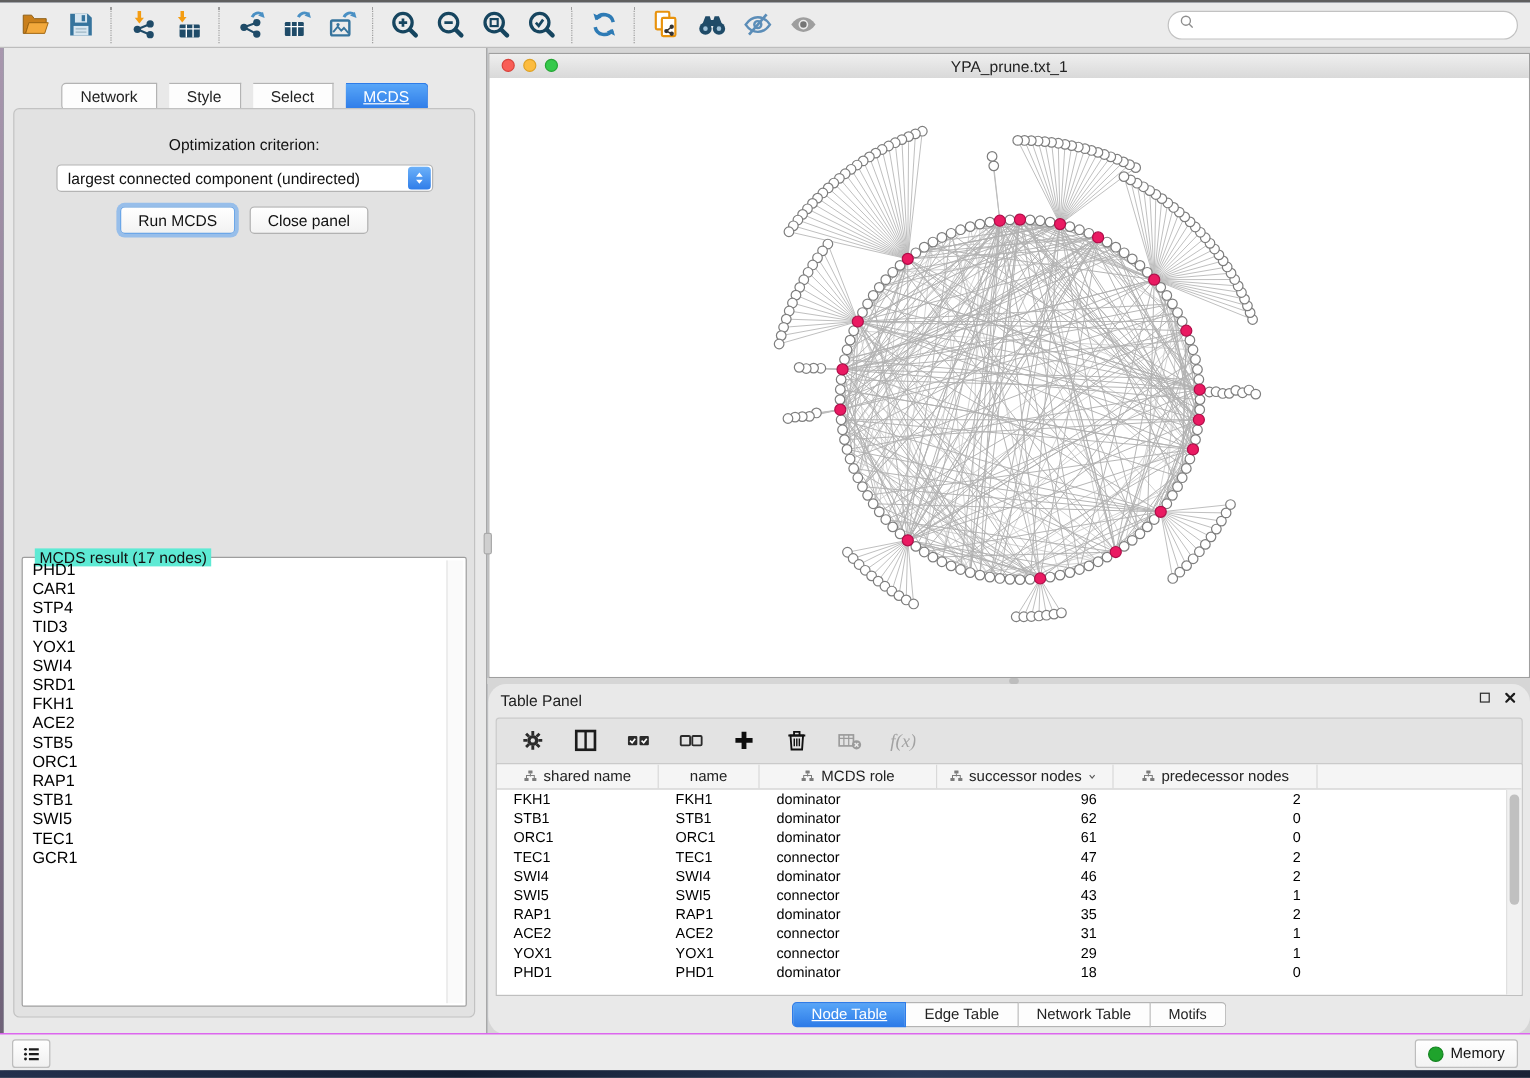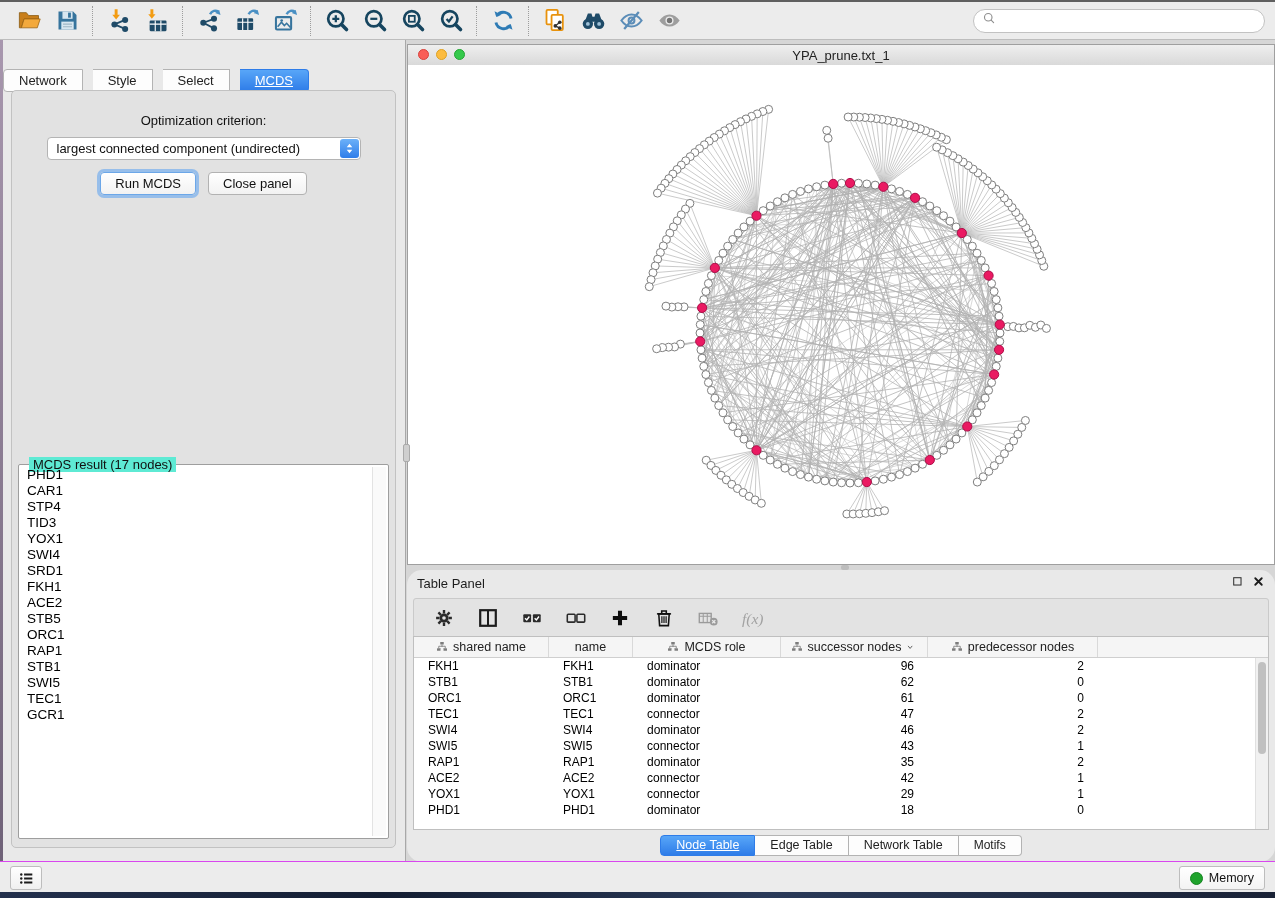--- a/index.html
+++ b/index.html
@@ -16,21 +16,21 @@
   .search-wrap{margin-left:auto;width:292px;height:24px;background:#fff;border:1px solid #c2c2c2;
                border-radius:12px;display:flex;align-items:center;padding:0 8px;box-sizing:border-box;}
   .search-wrap input{border:0;outline:none;flex:1;font-size:12px;background:transparent;margin-left:5px;
                      font-family:"Liberation Sans",sans-serif;}
   
   .left-strip{position:absolute;left:0;top:40px;width:3px;height:852px;background:linear-gradient(#a897ae,#6d6076);}
   .control-panel{position:absolute;left:3px;top:40px;width:403px;height:822px;background:#e9e9e9;
                  border-right:1px solid #a8a8a8;box-sizing:border-box;}
   .panel-header{height:26px;display:flex;align-items:center;padding:0 10px;font-size:13px;color:#1d1d1d;}
   .panel-header .ph-icons{margin-left:auto;display:flex;gap:8px;align-items:center;}
-  .cp-tabs{position:absolute;left:0;top:29px;width:100%;display:flex;justify-content:flex-start;gap:10px;}
+  .cp-tabs{position:absolute;left:0;top:29px;width:100%;display:flex;justify-content:center;gap:10px;}
   .tab{height:21px;line-height:21px;padding:0 15px;font-size:13px;background:#fdfdfd;color:#222;
        border:1px solid #b3b3b3;border-left:none;}
   .tab:first-child{border-left:1px solid #b3b3b3;border-radius:4px 0 0 4px;}
   .tab:last-child{border-radius:0 4px 4px 0;}
   .tab.active{background:linear-gradient(#58a6f8,#2e7ce8);color:#fff;border-color:#2e7ce8;text-decoration:underline;}
   .cp-body{position:absolute;left:8px;right:9px;top:50px;bottom:14px;background:#e2e2e2;
            border:1px solid #c2c2c2;border-radius:5px;}
   .opt-label{text-align:center;font-size:13px;color:#111;margin-top:22px;}
   .dropdown{position:relative;margin:9px auto 0;width:314px;height:23px;background:#fff;border:1px solid #b4b4b4;
             border-radius:4px;display:flex;align-items:center;box-sizing:border-box;padding-left:9px;font-size:13px;color:#111;}
@@ -57,21 +57,21 @@
   .net-canvas{position:absolute;left:0;top:20px;right:0;bottom:0;background:#fff;}
   .net-canvas svg{display:block;}
   .hsplit{position:absolute;left:0;right:0;top:525px;height:5px;background:#d6d6d6;}
   .hsplit .handle{position:absolute;left:50%;top:0;width:8px;height:5px;background:#bdbdbd;border-radius:2px;}
   .vsplit-handle{position:absolute;left:403px;top:444px;width:5px;height:16px;background:#cfcfcf;
                  border:1px solid #aaa;border-radius:2px;z-index:5;}
   
   .table-panel{position:absolute;left:1px;right:0;top:530px;bottom:0;background:#e9e9e9;border-radius:15px;}
   .tp-toolbar{margin:2px 6px 0 6px;height:38px;background:#e3e3e3;border:1px solid #cacaca;border-radius:3px;
               display:flex;align-items:center;gap:20px;padding-left:18px;}
-  .tp-btn{background:transparent;border:0;padding:0;width:24px;height:24px;display:flex;align-items:center;justify-content:center;}
+  .tp-btn{background:transparent;border:0;padding:0;width:24px;height:24px;display:flex;align-items:flex-start;justify-content:center;}
   .tp-table{position:absolute;left:6px;right:6px;top:66px;bottom:32px;background:#fff;border:1px solid #bfbfbf;overflow:hidden;}
   .thead{display:flex;height:20px;background:#f5f5f5;border-bottom:1px solid #cfcfcf;}
   .th{display:flex;align-items:center;justify-content:center;gap:5px;font-size:12.5px;color:#222;
       border-right:1px solid #d9d9d9;box-sizing:border-box;}
   .tbody .tr{display:flex;height:16px;line-height:16px;font-size:12px;color:#000;}
   .td{box-sizing:border-box;padding:0 14px;white-space:nowrap;overflow:hidden;}
   .c0{width:135px;} .c1{width:84px;} .c2{width:148px;} .c3{width:147px;} .c4{width:170px;}
   .num{text-align:right;}
   .tscroll{position:absolute;right:0;top:21px;bottom:0;width:12px;background:#f1f1f1;border-left:1px solid #e0e0e0;}
   .tscroll .thumb{position:absolute;left:2px;top:4px;width:8px;height:92px;background:#c0c0c0;border-radius:4px;}
@@ -1200,21 +1200,21 @@
               <div class="td c0">RAP1</div>
               <div class="td c1">RAP1</div>
               <div class="td c2">dominator</div>
               <div class="td c3 num">35</div>
               <div class="td c4 num">2</div>
             </div>
             <div class="tr">
               <div class="td c0">ACE2</div>
               <div class="td c1">ACE2</div>
               <div class="td c2">connector</div>
-              <div class="td c3 num">42</div>
+              <div class="td c3 num">31</div>
               <div class="td c4 num">1</div>
             </div>
             <div class="tr">
               <div class="td c0">YOX1</div>
               <div class="td c1">YOX1</div>
               <div class="td c2">connector</div>
               <div class="td c3 num">29</div>
               <div class="td c4 num">1</div>
             </div>
             <div class="tr">

